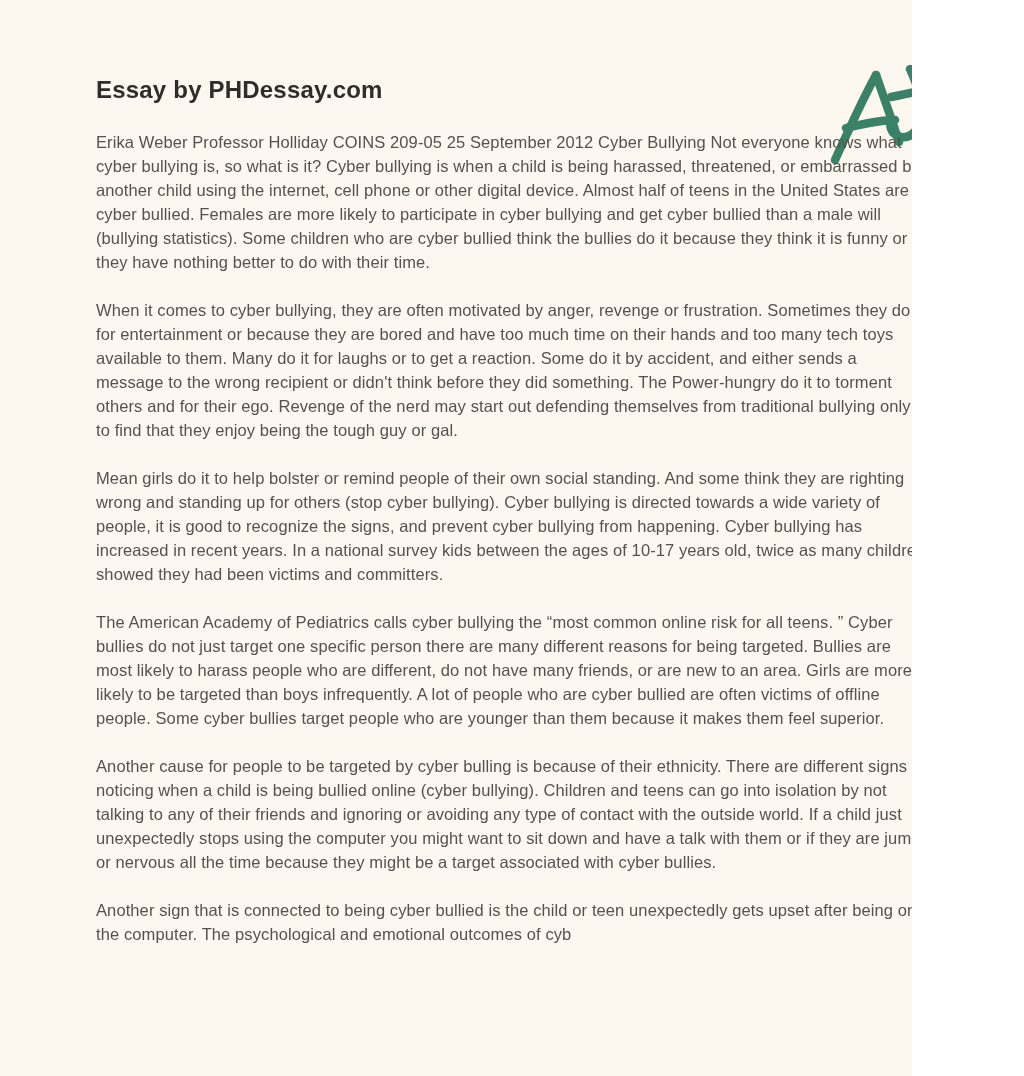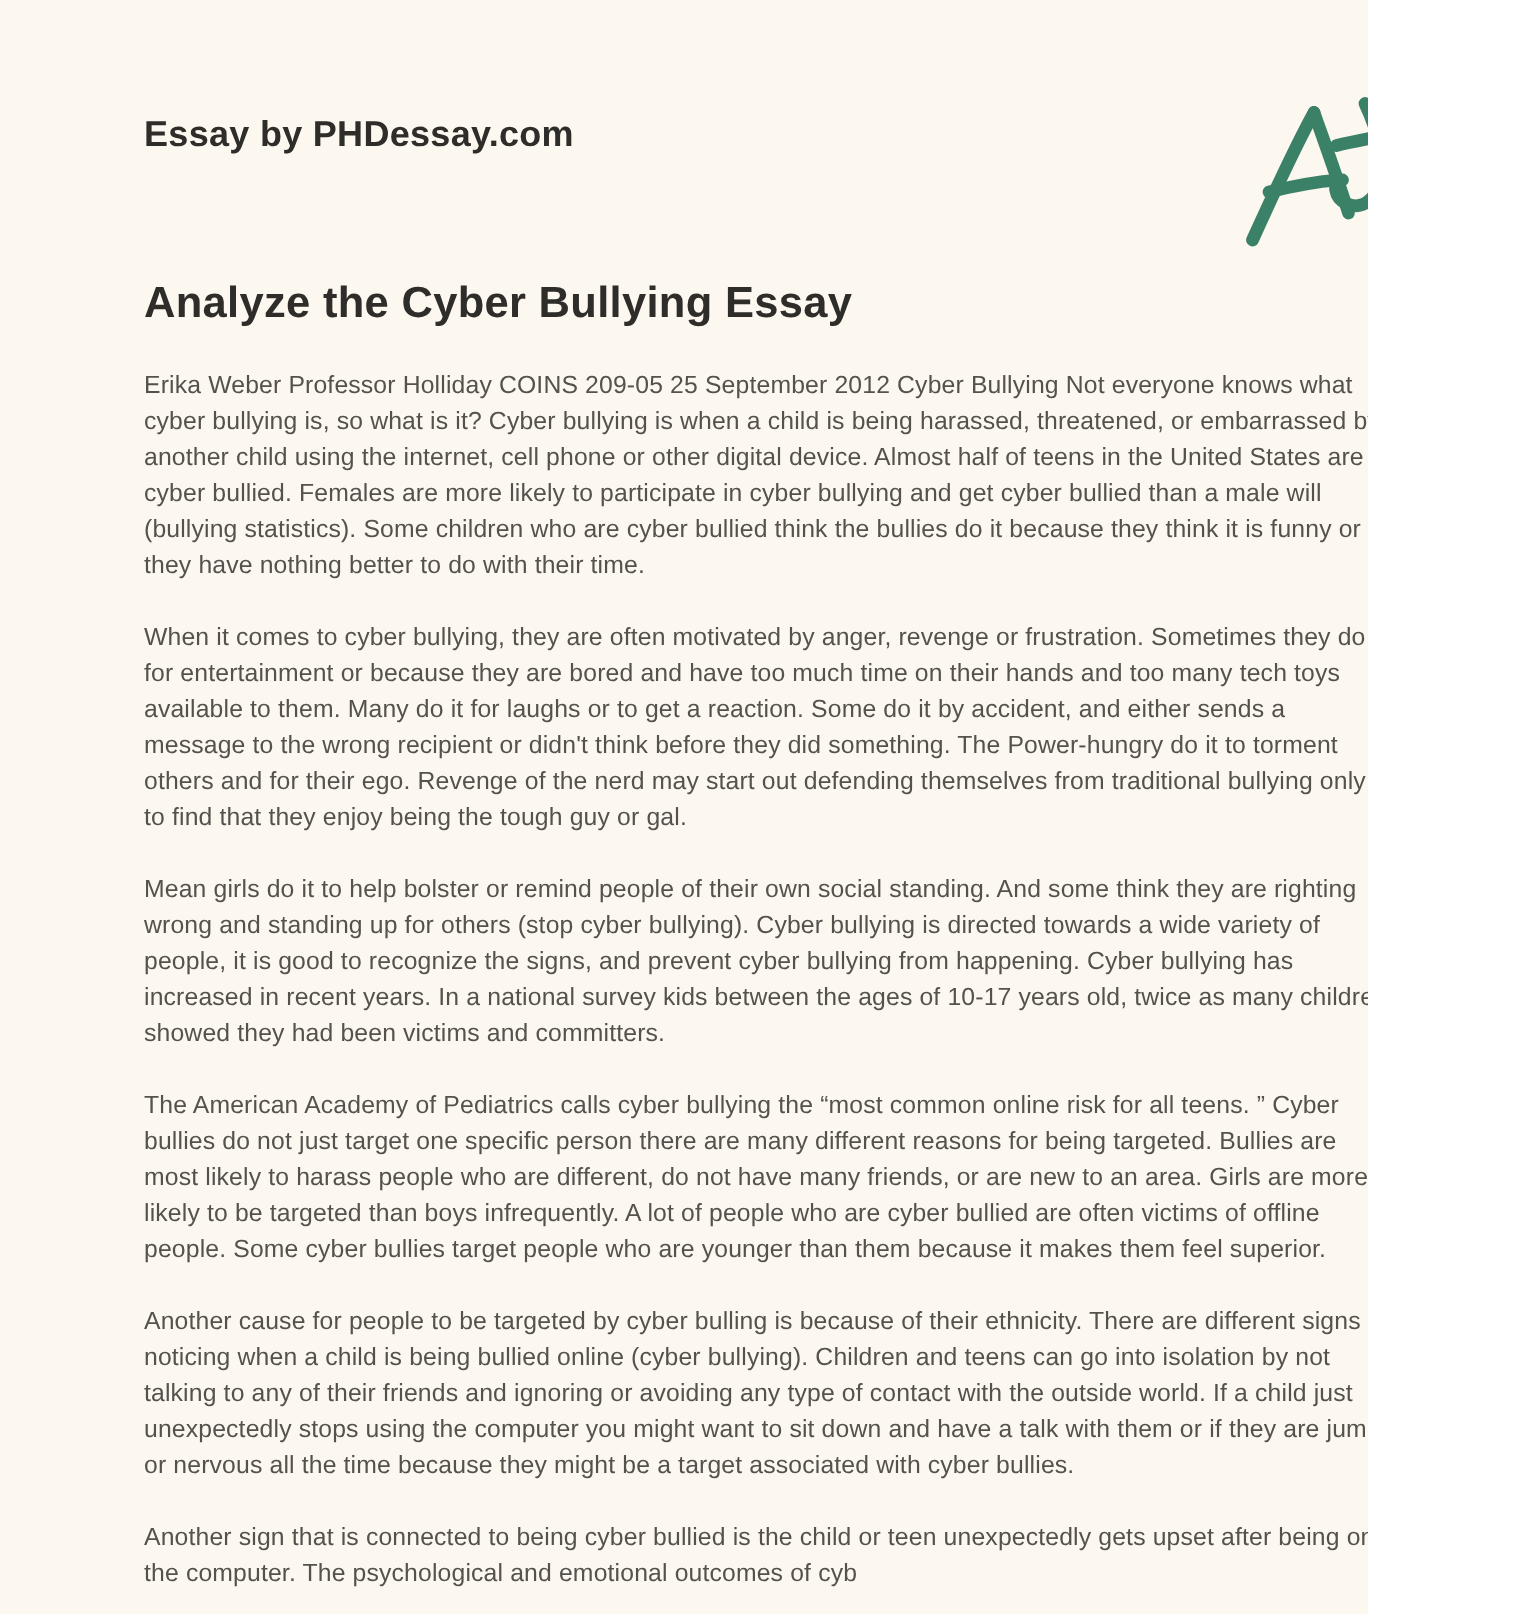--- a/index.html
+++ b/index.html
@@ -80,21 +80,20 @@
       <path d="M61 33 C74 30 90 27 105 24"></path>
       <path d="M80 5 C86 18 92 36 91 50 C90 66 80 77 68 72 C59 68 58 57 65 56"></path>
     </svg>
   </span>
 
   <div class="content">
 
     <h1 class="byline">Essay by PHDessay.com</h1>
 
 
-    <h2 class="title">Analyze the Cyber Bullying Essay</h2>
 
     <p class="para first">Erika Weber Professor Holliday COINS 209-05 25 September 2012 Cyber Bullying Not everyone knows what cyber bullying is, so what is it? Cyber bullying is when a child is being harassed, threatened, or embarrassed by another child using the internet, cell phone or other digital device. Almost half of teens in the United States are cyber bullied. Females are more likely to participate in cyber bullying and get cyber bullied than a male will (bullying statistics). Some children who are cyber bullied think the bullies do it because they think it is funny or they have nothing better to do with their time.</p>
     <p class="para">When it comes to cyber bullying, they are often motivated by anger, revenge or frustration. Sometimes they do it for entertainment or because they are bored and have too much time on their hands and too many tech toys available to them. Many do it for laughs or to get a reaction. Some do it by accident, and either sends a message to the wrong recipient or didn't think before they did something. The Power-hungry do it to torment others and for their ego. Revenge of the nerd may start out defending themselves from traditional bullying only to find that they enjoy being the tough guy or gal.</p>
     <p class="para">Mean girls do it to help bolster or remind people of their own social standing. And some think they are righting wrong and standing up for others (stop cyber bullying). Cyber bullying is directed towards a wide variety of people, it is good to recognize the signs, and prevent cyber bullying from happening. Cyber bullying has increased in recent years. In a national survey kids between the ages of 10-17 years old, twice as many children showed they had been victims and committers.</p>
     <p class="para">The American Academy of Pediatrics calls cyber bullying the “most common online risk for all teens. ” Cyber bullies do not just target one specific person there are many different reasons for being targeted. Bullies are most likely to harass people who are different, do not have many friends, or are new to an area. Girls are more likely to be targeted than boys infrequently. A lot of people who are cyber bullied are often victims of offline people. Some cyber bullies target people who are younger than them because it makes them feel superior.</p>
     <p class="para">Another cause for people to be targeted by cyber bulling is because of their ethnicity. There are different signs to noticing when a child is being bullied online (cyber bullying). Children and teens can go into isolation by not talking to any of their friends and ignoring or avoiding any type of contact with the outside world. If a child just unexpectedly stops using the computer you might want to sit down and have a talk with them or if they are jumpy or nervous all the time because they might be a target associated with cyber bullies.</p>
     <p class="para">Another sign that is connected to being cyber bullied is the child or teen unexpectedly gets upset after being on the computer. The psychological and emotional outcomes of cyb</p>
 
   </div>
 </div>

